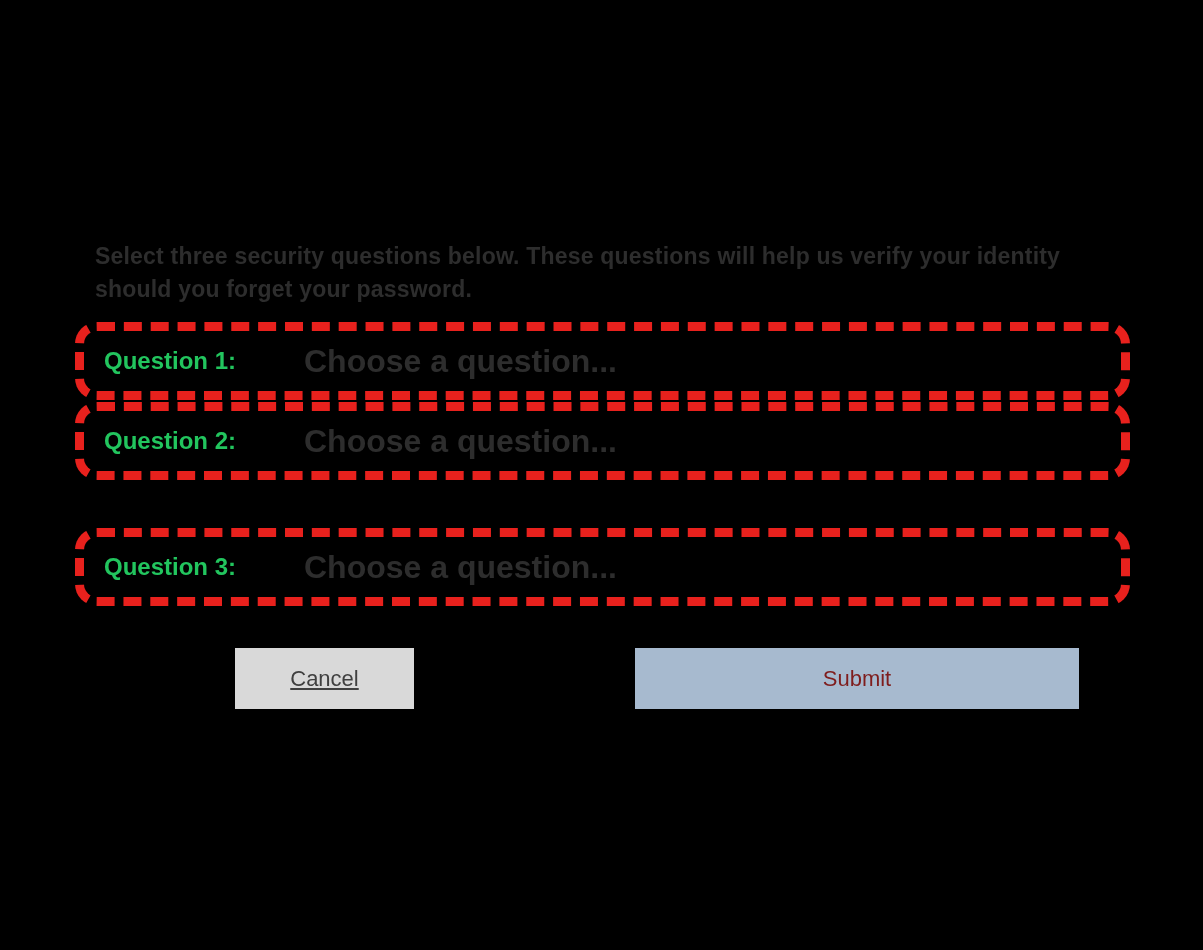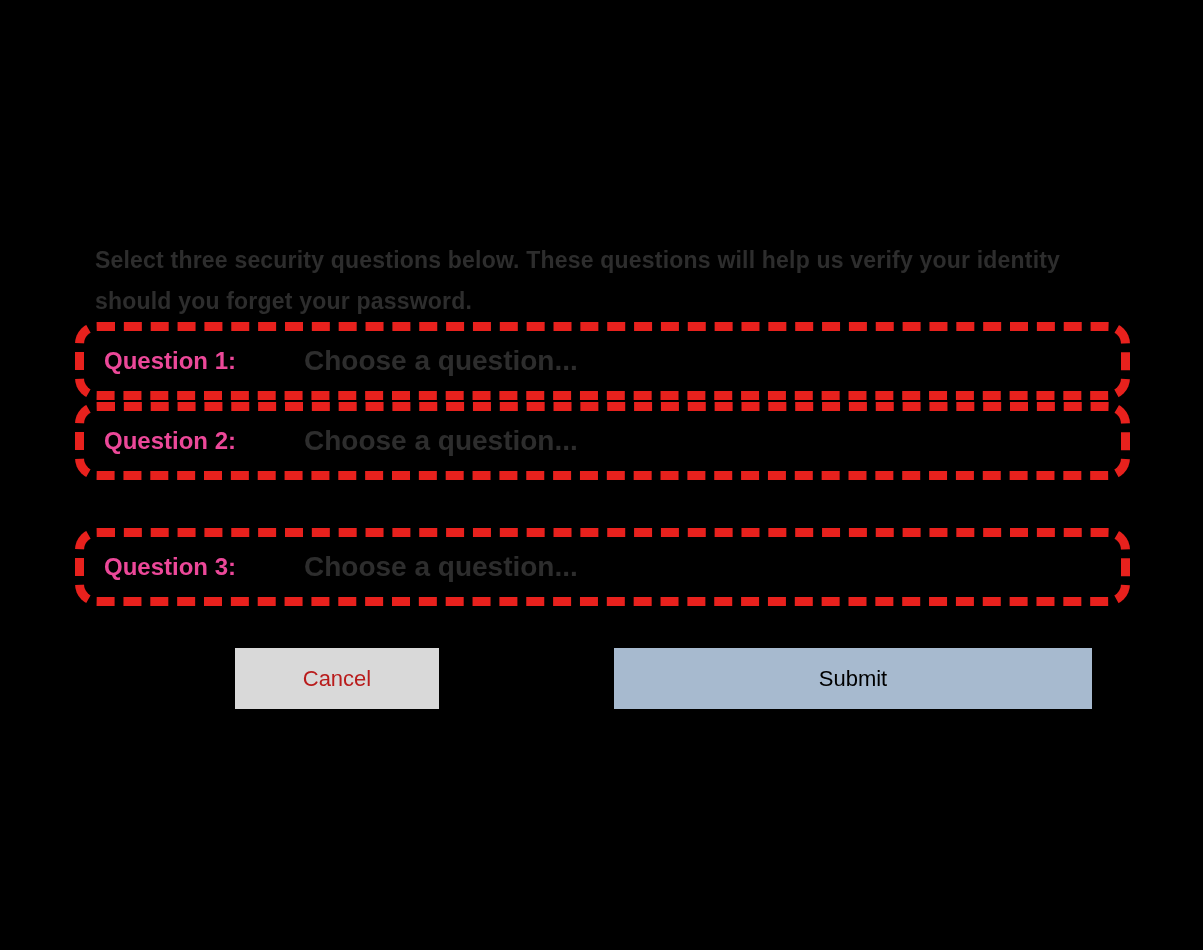--- a/index.html
+++ b/index.html
@@ -15,21 +15,21 @@
     background: #000000;
     overflow: hidden;
   }
   .instructions {
     position: absolute;
     left: 95px;
     top: 240px;
     width: 1035px;
     margin: 0;
     font-size: 23px;
-    line-height: 41px;
+    line-height: 33px;
     font-weight: 600;
     color: #2d2d2d;
     letter-spacing: 0.2px;
   }
   .question-row {
     position: absolute;
     left: 75px;
     width: 1055px;
     height: 78px;
     box-sizing: border-box;
@@ -39,27 +39,27 @@
     align-items: center;
   }
   .row-1 { top: 322px; }
   .row-2 { top: 402px; }
   .row-3 { top: 528px; }
   .q-label {
     position: absolute;
     left: 20px;
     font-size: 24px;
     font-weight: 600;
-    color: #ec4899;
+    color: #22c55e;
   }
   .q-select {
     position: absolute;
     left: 220px;
     right: 20px;
-    font-size: 28px;
+    font-size: 32px;
     font-weight: 600;
     color: #2d2d2d;
     cursor: pointer;
     background: transparent;
     border: none;
     text-align: left;
     padding: 0;
     font-family: inherit;
   }
   .btn {
@@ -69,29 +69,30 @@
     border: none;
     font-family: inherit;
     font-size: 22px;
     cursor: pointer;
     display: flex;
     align-items: center;
     justify-content: center;
   }
   .btn-cancel {
     left: 235px;
-    width: 204px;
+    width: 179px;
     background: #d9d9d9;
-    color: #b91c1c;
+    color: #404040;
+    text-decoration: underline;
   }
   .btn-submit {
-    left: 614px;
-    width: 478px;
+    left: 635px;
+    width: 444px;
     background: #a7bacf;
-    color: #000000;
+    color: #7f1d1d;
   }
 </style>
 </head>
 <body>
 
 <div class="stage">
 
   <p class="instructions">Select three security questions below. These questions will help us verify your identity should you forget your password.</p>
 
   <div class="question-row row-1">

